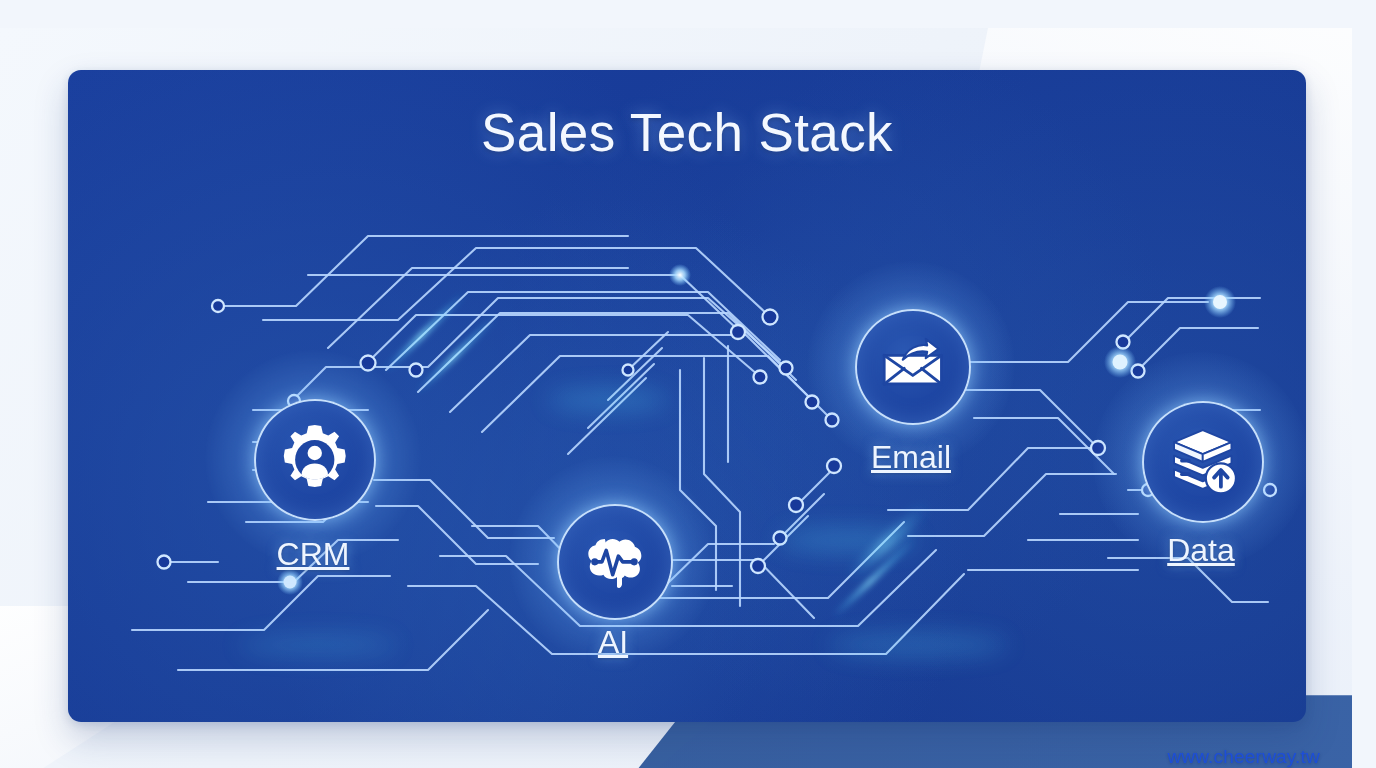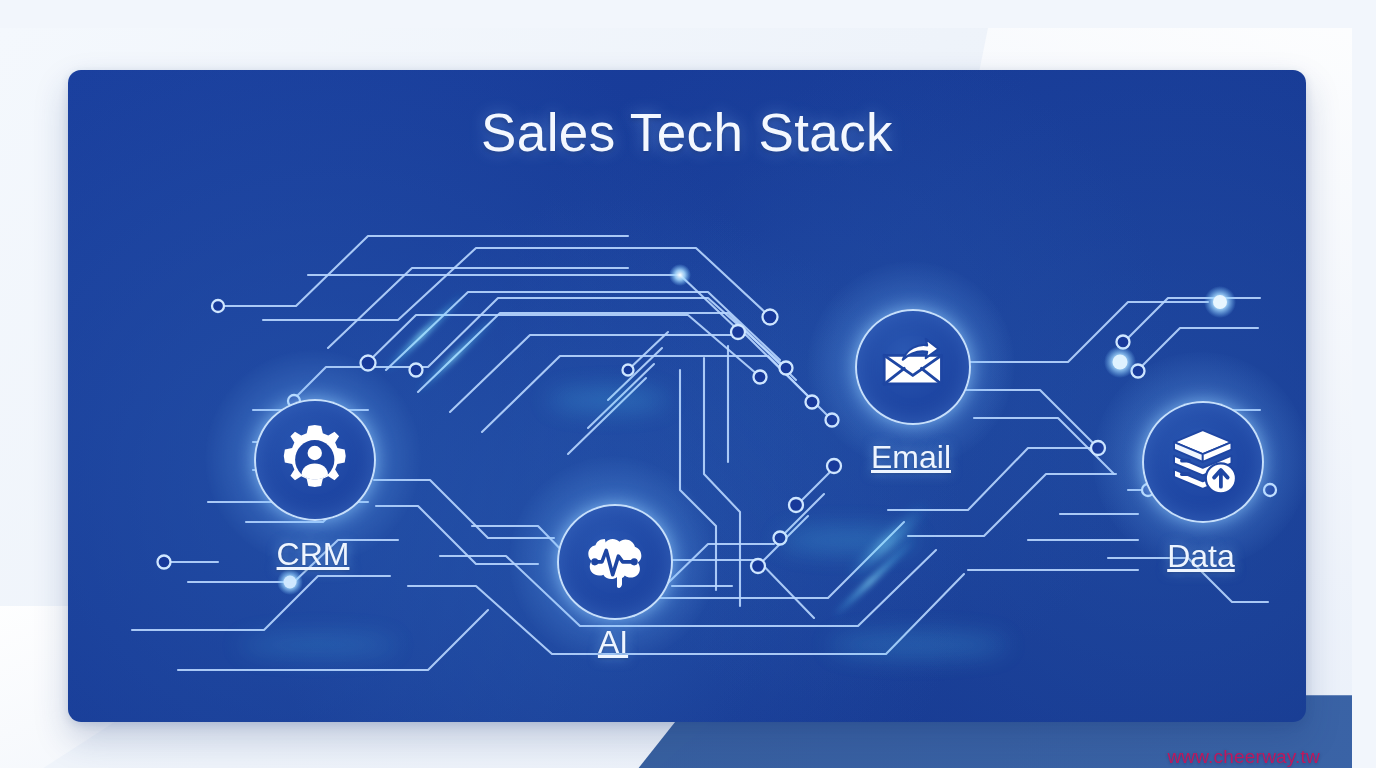--- a/index.html
+++ b/index.html
@@ -92,26 +92,26 @@
   #node-email { left:843px; top:295px; }
   #node-data  { left:1133px;top:390px; }
 
   #node-crm .disc,#node-data .disc{width:118px;height:118px;left:-59px;top:-59px;}
   #node-ai .disc,#node-email .disc{width:112px;height:112px;left:-56px;top:-56px;}
   #node-crm .halo,#node-data .halo{width:216px;height:216px;left:-108px;top:-108px;}
   #node-ai .halo,#node-email .halo{width:208px;height:208px;left:-104px;top:-104px;}
   #node-crm .label {top:78px;text-align:center;}
   #node-ai .label  {top:64px;}
   #node-email .label{top:74px;}
-  #node-data .label{top:78px;}
+  #node-data .label{top:72px;}
 
   
   .watermark{
     position:absolute;right:32px;bottom:28px;
-    font-size:19px;color:#be185d;letter-spacing:.2px;
+    font-size:19px;color:#1d4ed8;letter-spacing:.2px;
     text-shadow:0 1px 3px rgba(20,40,90,.35);
   }
 </style>
 </head>
 <body>
 
 <div id="stage">
 
   <div class="bg-base"></div>
   <div class="bg-soft-wedge"></div>

